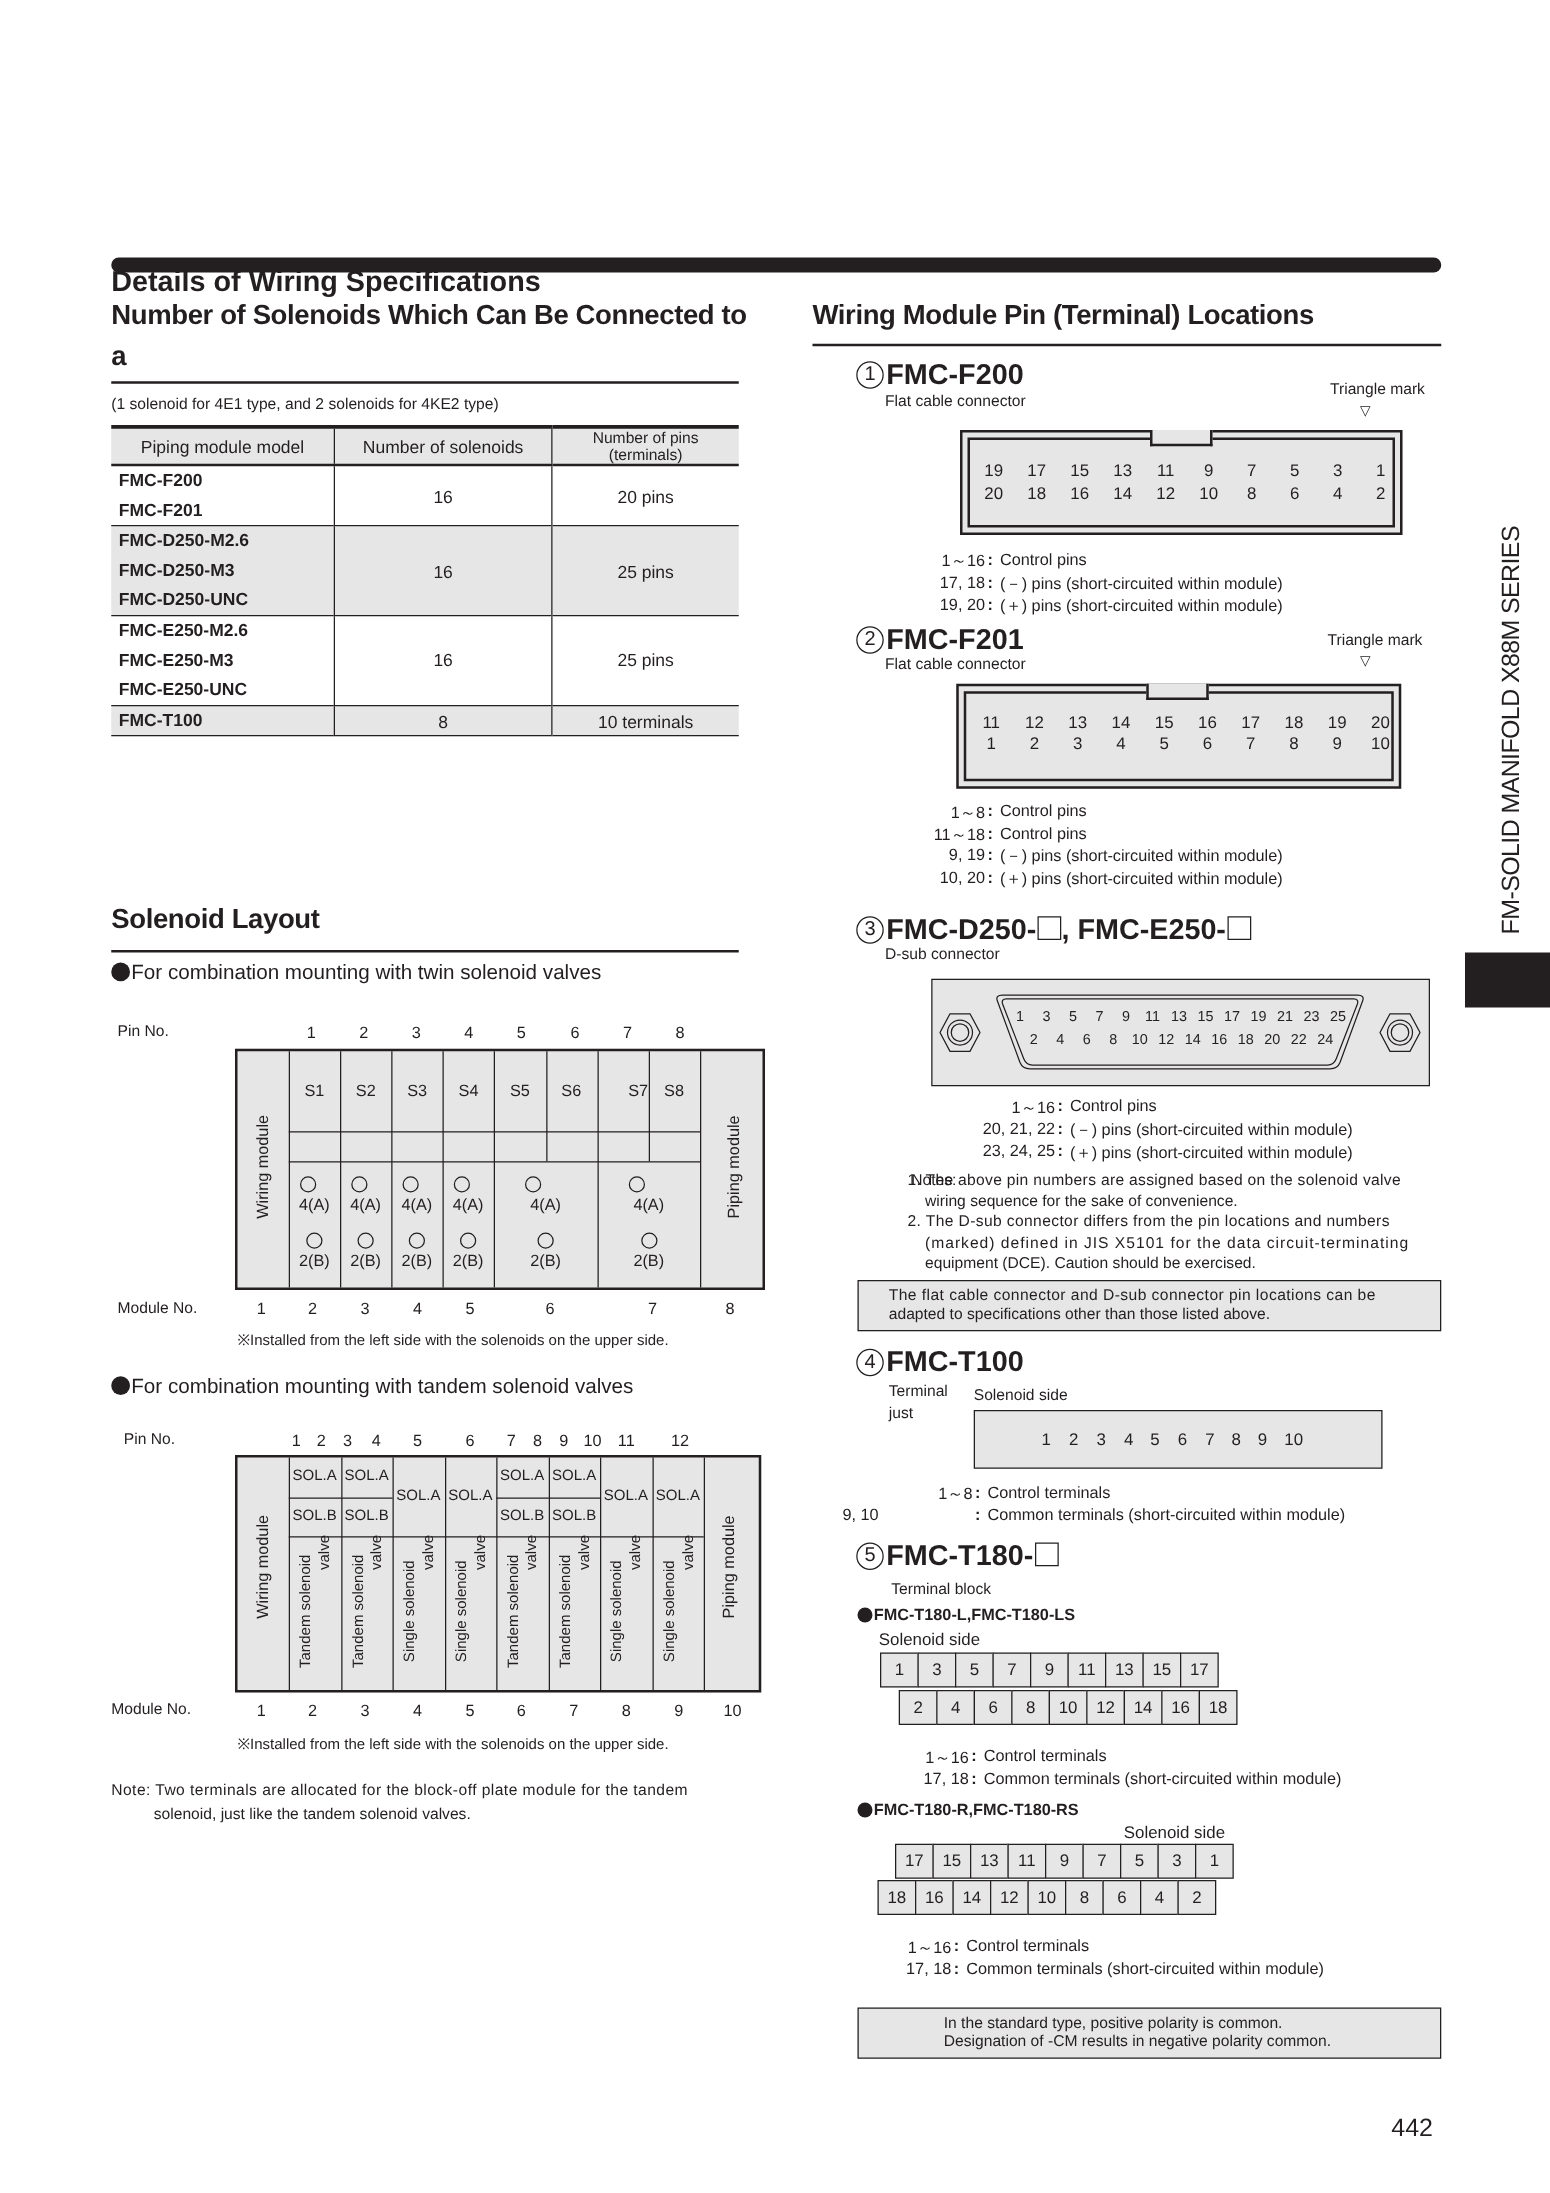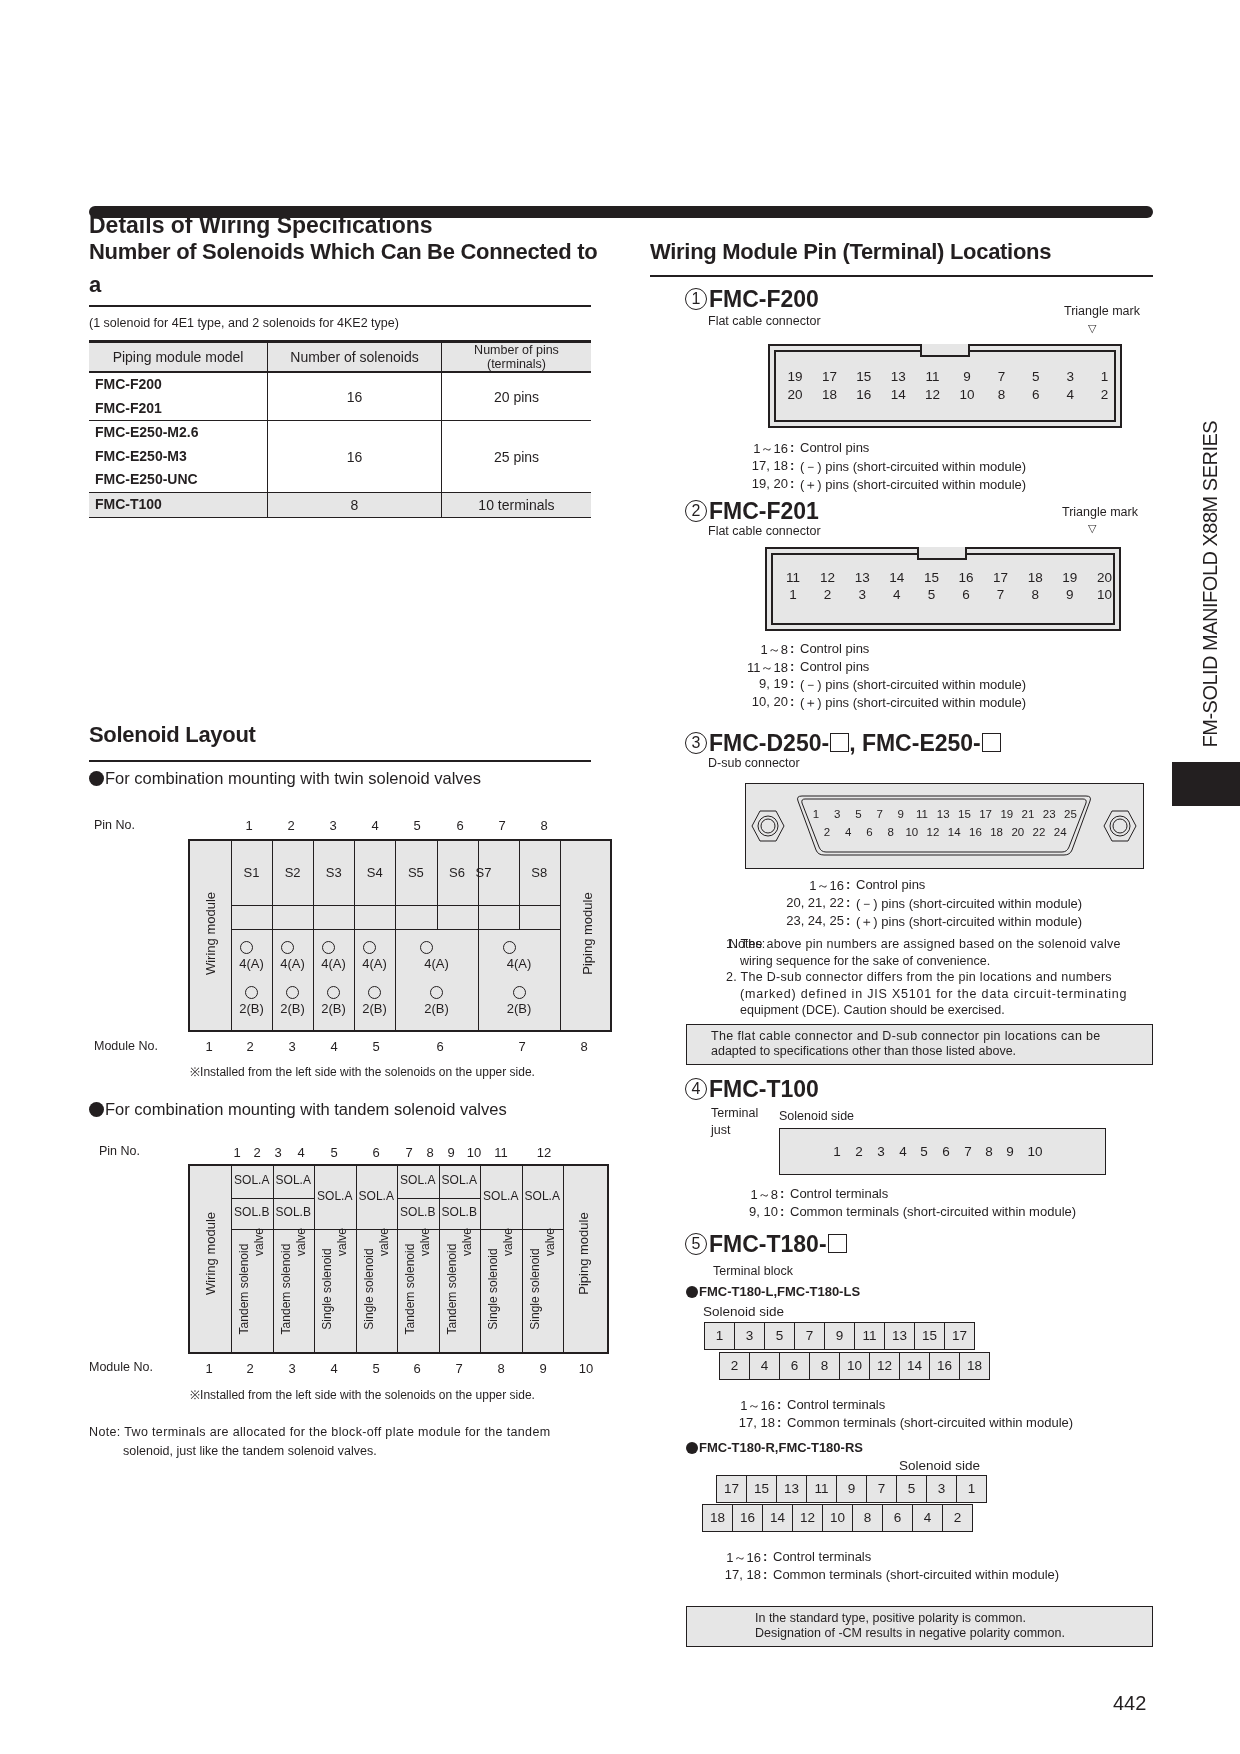--- a/index.html
+++ b/index.html
@@ -63,20 +63,29 @@
   </thead>
   <tbody id="spec-body">
       <tr class="grp">
         <td class="models">
           <div>FMC-F200</div>
           <div>FMC-F201</div>
         </td>
         <td class="c">16</td>
         <td class="c">20 pins</td>
       </tr>
+      <tr class="grp shade">
+        <td class="models">
+          <div>FMC-D250-M2.6</div>
+          <div>FMC-D250-M3</div>
+          <div>FMC-D250-UNC</div>
+        </td>
+        <td class="c">16</td>
+        <td class="c">25 pins</td>
+      </tr>
       <tr class="grp">
         <td class="models">
           <div>FMC-E250-M2.6</div>
           <div>FMC-E250-M3</div>
           <div>FMC-E250-UNC</div>
         </td>
         <td class="c">16</td>
         <td class="c">25 pins</td>
       </tr>
       <tr class="grp shade">
@@ -122,21 +131,21 @@
   <div class="hline" style="left:41px; top:88px; width:329px;"></div>
   <div class="vtext" style="left:-30px; top:85px; width:100px; font-size:13px;">Wiring module</div>
   <div class="vtext" style="left:347px; top:85px; width:100px; font-size:13px;">Piping module</div>
   <div id="twin-sol">
       <div class="lbl" style="left:41px;top:24px;width:41px;">S1</div>
       <div class="lbl" style="left:82.1px;top:24px;width:41px;">S2</div>
       <div class="lbl" style="left:123.2px;top:24px;width:41px;">S3</div>
       <div class="lbl" style="left:164.3px;top:24px;width:41px;">S4</div>
       <div class="lbl" style="left:205.4px;top:24px;width:41px;">S5</div>
       <div class="lbl" style="left:246.5px;top:24px;width:41px;">S6</div>
-      <div class="lbl" style="left:273px;top:24px;width:41px;">S7</div>
+      <div class="lbl" style="left:288px;top:24px;width:41px;padding-left:12px;">S7</div>
       <div class="lbl" style="left:328.7px;top:24px;width:41px;">S8</div>
     </div>
   <div id="twin-ports">
       <div class="lbl" style="left:41px;top:100px;width:41px;line-height:14px;"><div class="circle" style="margin-right:10px;"></div><div>4(A)</div></div>
       <div class="lbl" style="left:41px;top:145px;width:41px;line-height:14px;"><div class="circle"></div><div>2(B)</div></div>
       <div class="lbl" style="left:82px;top:100px;width:41px;line-height:14px;"><div class="circle" style="margin-right:10px;"></div><div>4(A)</div></div>
       <div class="lbl" style="left:82px;top:145px;width:41px;line-height:14px;"><div class="circle"></div><div>2(B)</div></div>
       <div class="lbl" style="left:123px;top:100px;width:41px;line-height:14px;"><div class="circle" style="margin-right:10px;"></div><div>4(A)</div></div>
       <div class="lbl" style="left:123px;top:145px;width:41px;line-height:14px;"><div class="circle"></div><div>2(B)</div></div>
       <div class="lbl" style="left:164px;top:100px;width:41px;line-height:14px;"><div class="circle" style="margin-right:10px;"></div><div>4(A)</div></div>
@@ -443,21 +452,21 @@
       <span style="left:131px;width:24px;">7</span>
       <span style="left:152px;width:24px;">8</span>
       <span style="left:173px;width:24px;">9</span>
       <span style="left:198px;width:24px;">10</span>
     </div>
 </div>
 <div id="t100-legend" class="abs" style="left:0; top:1186px;">
     <div class="legend-line" style="left:674px;top:0px;width:104px;text-align:right;">1～8</div>
     <div class="legend-line" style="left:780px;top:0px;font-weight:bold;">:</div>
     <div class="legend-line" style="left:790px;top:0px;">Control terminals</div>
-    <div class="legend-line" style="left:674px;top:18px;width:104px;text-align:right;">9, 10</div>
+    <div class="legend-line" style="left:674px;top:18px;width:104px;">9, 10</div>
     <div class="legend-line" style="left:780px;top:18px;font-weight:bold;">:</div>
     <div class="legend-line" style="left:790px;top:18px;">Common terminals (short-circuited within module)</div>
   </div>
 
 <div class="sub-title" style="left:685px; top:1231px;"><span class="num-circle">5</span><span>FMC-T180-</span><span class="sq"></span></div>
 <div class="abs" style="left:713px; top:1264px; font-size:12.5px;">Terminal block</div>
 
 <div class="abs" style="left:686px; top:1284px; font-size:13px; font-weight:bold;">
   <span class="bullet" style="width:12px;height:12px;"></span><span>FMC-T180-L,FMC-T180-LS</span>
 </div>

